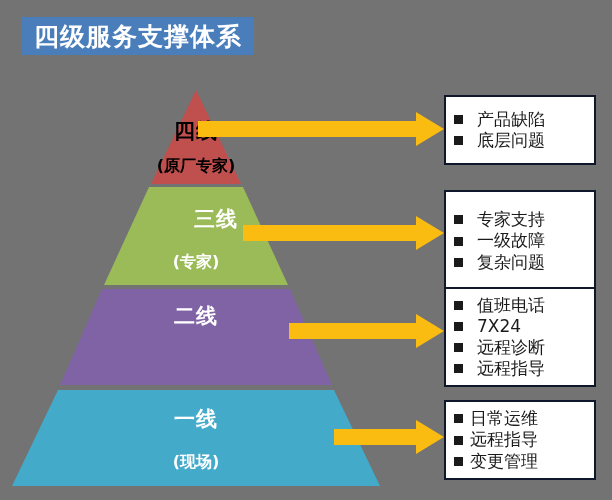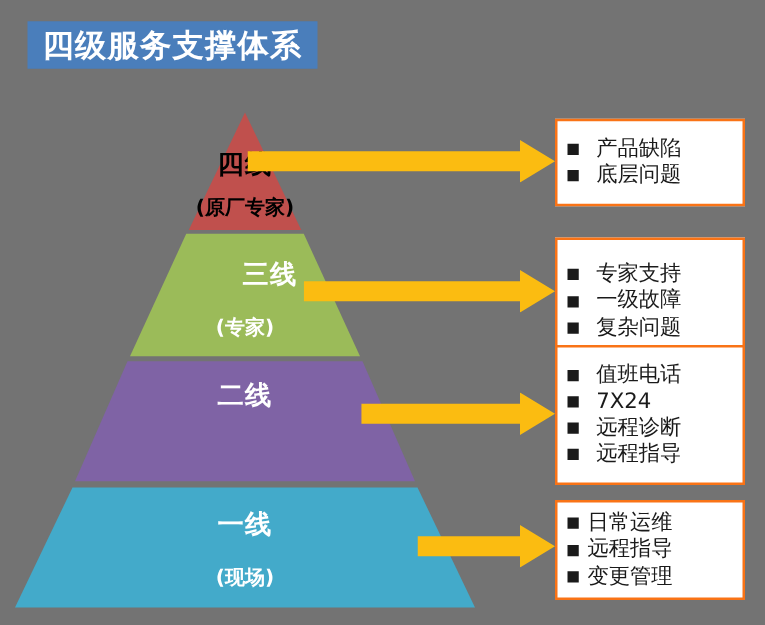--- a/index.html
+++ b/index.html
@@ -67,21 +67,21 @@
 
   
   .arrow {
     position: absolute;
   }
 
   
   .callout {
     position: absolute;
     box-sizing: border-box;
-    border: 2px solid #f97316;
+    border: 2px solid #0f172a;
     background: #ffffff;
     padding: 5px 8px;
     display: flex;
     flex-direction: column;
     justify-content: center;
   }
   .callout-row {
     display: flex;
     align-items: center;
     font-size: 17px;
@@ -174,21 +174,21 @@
     <div class="callout-row gap-wide">
       <span class="bullet"></span>
       <span class="callout-text">一级故障</span>
     </div>
     <div class="callout-row gap-wide">
       <span class="bullet"></span>
       <span class="callout-text">复杂问题</span>
     </div>
   </div>
 
-  <div class="callout" style="left:444px; top:276px; width:152px; height:112px;">
+  <div class="callout" style="left:444px; top:287px; width:152px; height:100px;">
     <div class="callout-row gap-wide">
       <span class="bullet"></span>
       <span class="callout-text">值班电话</span>
     </div>
     <div class="callout-row gap-wide">
       <span class="bullet"></span>
       <span class="callout-text">7X24</span>
     </div>
     <div class="callout-row gap-wide">
       <span class="bullet"></span>

